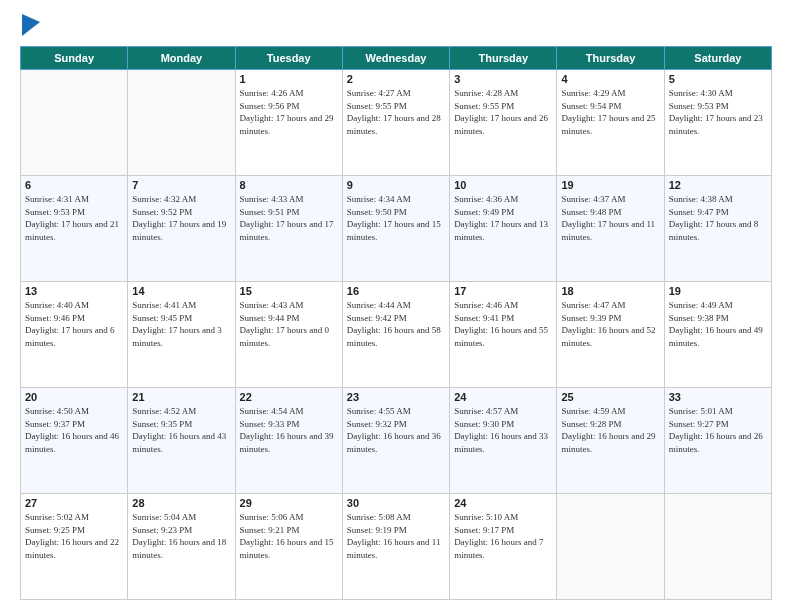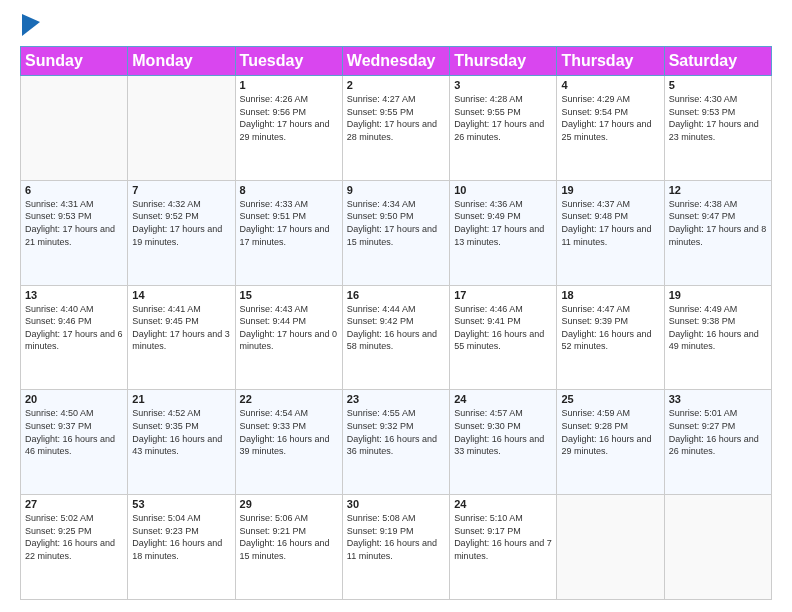--- a/index.html
+++ b/index.html
@@ -62,26 +62,26 @@
       color: #555;
     }
     .calendar {
       flex: 1;
       border: 1px solid #ccc;
       border-collapse: collapse;
       width: 100%;
       table-layout: fixed;
     }
     .calendar th {
-      background-color: #d946ef;
+      background-color: #0f766e;
       color: #fff;
-      font-size: 16px;
+      font-size: 11px;
       font-weight: bold;
       padding: 5px 4px;
-      text-align: left;
+      text-align: center;
       border: 1px solid #5a9ed0;
     }
     .calendar td {
       border: 1px solid #ccc;
       vertical-align: top;
       padding: 3px 4px;
       font-size: 9.5px;
       color: #333;
       height: 88px;
       background: #fff;
@@ -96,20 +96,21 @@
       font-size: 11px;
       font-weight: bold;
       color: #222;
       display: block;
       margin-bottom: 2px;
     }
     .day-info {
       font-size: 9px;
       color: #333;
       line-height: 1.4;
+      font-family: Liberation Serif, serif;
     }
   </style>
 </head>
 <body>
 
 <div class="page">
   <div class="header">
     <div class="logo">
       <div class="logo-text">
         <span class="logo-general"></span>
@@ -251,21 +252,21 @@
             <span class="day-num">33</span>
             <div class="day-info">Sunrise: 5:01 AM<br>Sunset: 9:27 PM<br>Daylight: 16 hours and 26 minutes.</div>
           </td>
         </tr>
         <tr>
           <td>
             <span class="day-num">27</span>
             <div class="day-info">Sunrise: 5:02 AM<br>Sunset: 9:25 PM<br>Daylight: 16 hours and 22 minutes.</div>
           </td>
           <td>
-            <span class="day-num">53</span>
+            <span class="day-num">28</span>
             <div class="day-info">Sunrise: 5:04 AM<br>Sunset: 9:23 PM<br>Daylight: 16 hours and 18 minutes.</div>
           </td>
           <td>
             <span class="day-num">29</span>
             <div class="day-info">Sunrise: 5:06 AM<br>Sunset: 9:21 PM<br>Daylight: 16 hours and 15 minutes.</div>
           </td>
           <td>
             <span class="day-num">30</span>
             <div class="day-info">Sunrise: 5:08 AM<br>Sunset: 9:19 PM<br>Daylight: 16 hours and 11 minutes.</div>
           </td>

